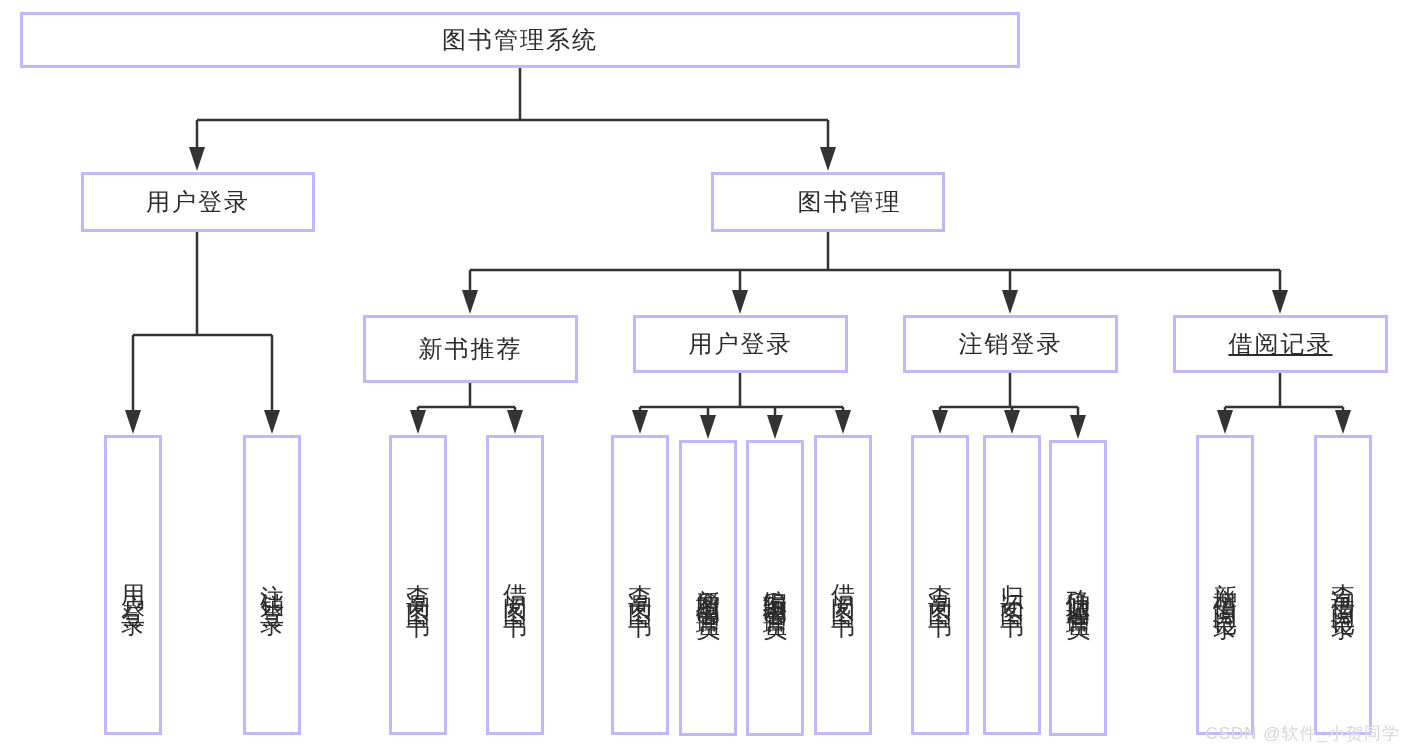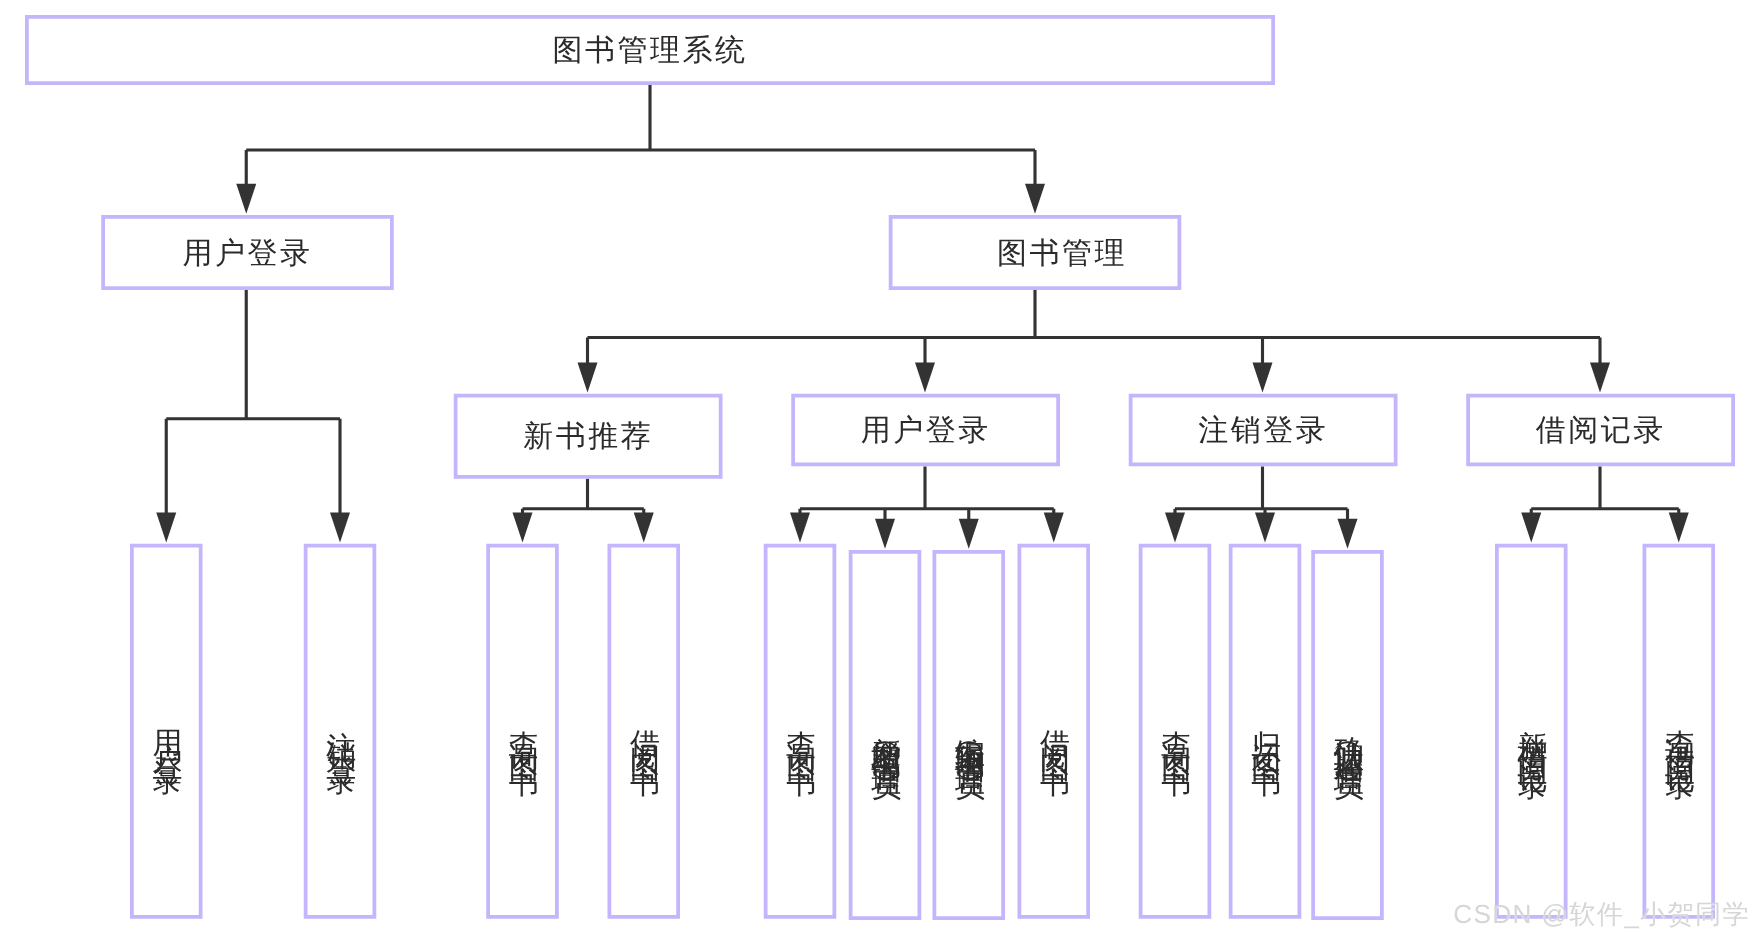--- a/index.html
+++ b/index.html
@@ -38,21 +38,21 @@
   .vnode {
     writing-mode: vertical-rl;
     text-orientation: mixed;
     letter-spacing: 10px;
     line-height: 1;
   }
   .watermark {
     position: absolute;
     right: 5px;
     bottom: 2px;
-    font-size: 21px;
+    font-size: 17px;
     color: #d6d6d6;
     text-shadow: 0 1px 1px rgba(255,255,255,0.75);
     letter-spacing: 1px;
     z-index: 5;
     white-space: nowrap;
   }
 </style>
 </head>
 <body>
 
@@ -99,21 +99,21 @@
   </svg>
 
   <div class="node hnode" style="left:20px; top:12px; width:1000px; height:56px;">图书管理系统</div>
 
   <div class="node hnode" style="left:81px; top:172px; width:234px; height:60px;">用户登录</div>
   <div class="node hnode" style="left:711px; top:172px; width:234px; height:60px;padding-left:43px;">图书管理</div>
 
   <div class="node hnode" style="left:363px; top:315px; width:215px; height:68px;">新书推荐</div>
   <div class="node hnode" style="left:633px; top:315px; width:215px; height:58px;">用户登录</div>
   <div class="node hnode" style="left:903px; top:315px; width:215px; height:58px;">注销登录</div>
-  <div class="node hnode" style="left:1173px; top:315px; width:215px; height:58px;">借阅记录</div>
+  <div class="node hnode" style="left:1173px; top:315px; width:215px; height:58px;text-decoration:underline;">借阅记录</div>
 
   <div class="node vnode" style="left:104px; top:435px; width:58px; height:300px;">用户登录</div>
   <div class="node vnode" style="left:243px; top:435px; width:58px; height:300px;">注销登录</div>
 
   <div class="node vnode" style="left:389px; top:435px; width:58px; height:300px;">查询图书</div>
   <div class="node vnode" style="left:486px; top:435px; width:58px; height:300px;">借阅图书</div>
 
   <div class="node vnode" style="left:611px; top:435px; width:58px; height:300px;">查询图书</div>
   <div class="node vnode" style="left:679px; top:440px; width:58px; height:296px; letter-spacing:4px;">新增图书（管理员）</div>
   <div class="node vnode" style="left:746px; top:440px; width:58px; height:296px; letter-spacing:4px;">编辑图书（管理员）</div>

